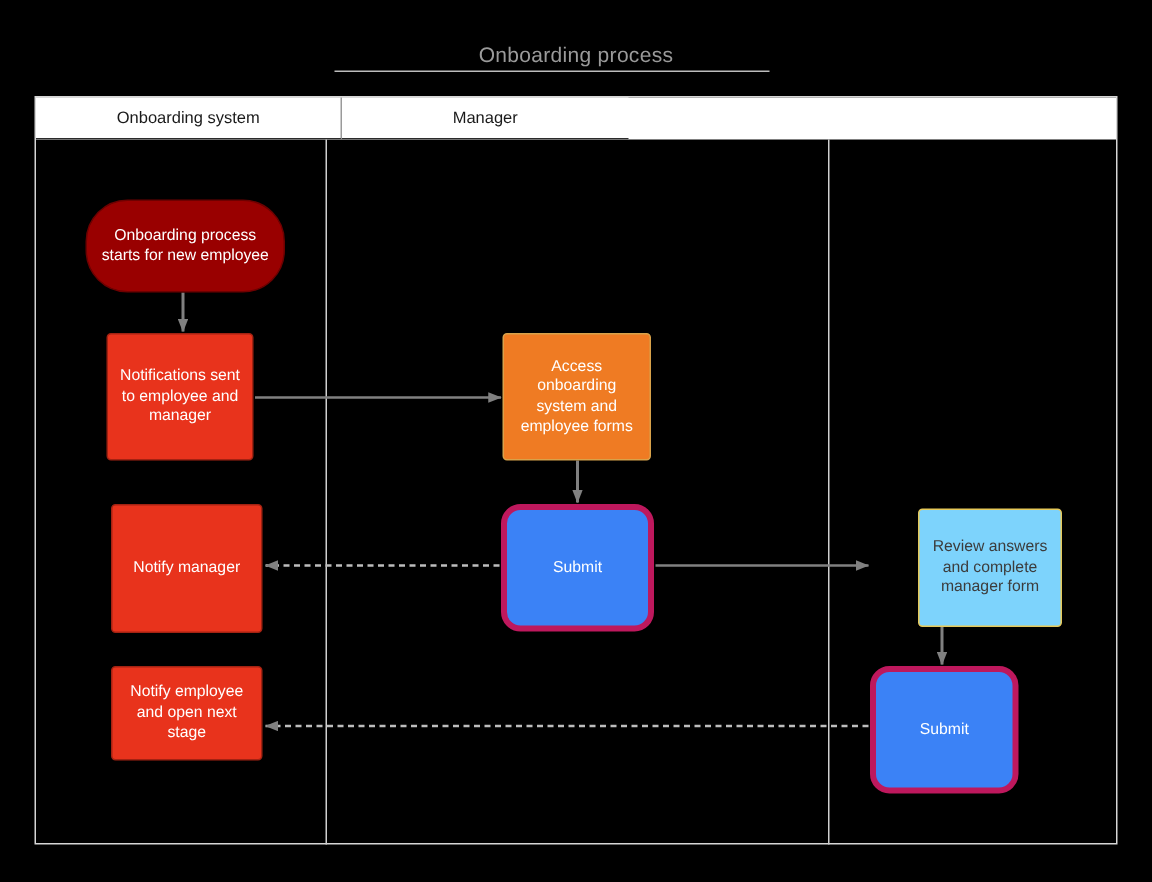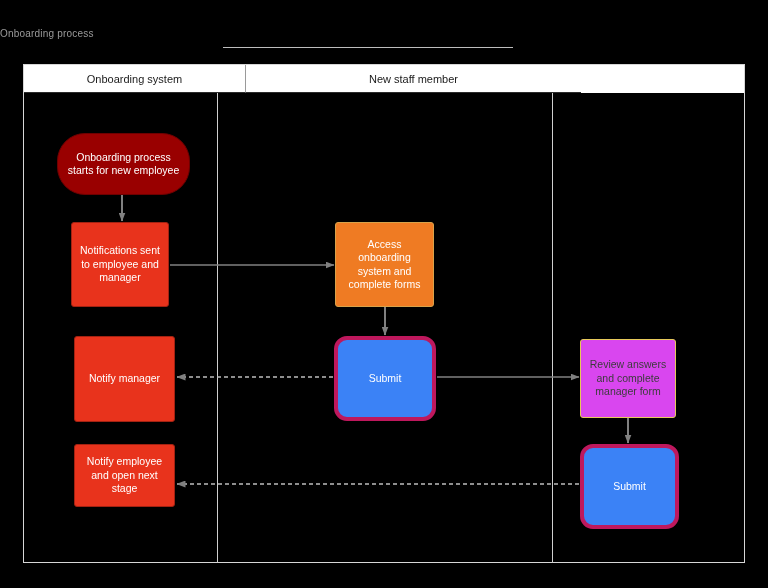--- a/index.html
+++ b/index.html
@@ -14,23 +14,23 @@
     font-family: "Liberation Sans", sans-serif;
     position: relative;
   }
 
   
   #diagram-title {
     position: absolute;
     left: 0;
     top: 28px;
     width: 768px;
-    text-align: left;
+    text-align: center;
     color: #9a9a9a;
-    font-size: 10px;
+    font-size: 14px;
     font-family: "Liberation Sans", sans-serif;
     letter-spacing: 0.2px;
   }
   #title-rule {
     position: absolute;
     left: 223px;
     top: 47px;
     width: 290px;
     height: 1px;
     background: #bdbdbd;
@@ -62,21 +62,21 @@
     justify-content: center;
     color: #1a1a1a;
     font-size: 11px;
     background: #ffffff;
     border-right: 1px solid #9a9a9a;
     border-bottom: 1px solid #2b2b2b;
     box-sizing: border-box;
     height: 100%;
   }
   .lane-header:last-child { border-right: none; }
-  .lane-h-1 { width: 222px; text-align: right; }
+  .lane-h-1 { width: 204px; text-align: right; }
   .lane-h-2 { width: 335px; }
   .lane-h-3 { width: 191px; }
 
   #lane-body-row {
     position: absolute;
     left: 0;
     top: 28px;
     width: 100%;
     height: 470px;
     display: flex;
@@ -126,24 +126,25 @@
     border-radius: 3px;
     color: #ffffff;
   }
   .node-orange {
     background: #3b82f6;
     border: 4px solid #be185d;
     border-radius: 13px;
     color: #ffffff;
   }
   .node-yellow {
-    background: #d946ef;
+    background: #7dd3fc;
     border: 1px solid #e6c95a;
     border-radius: 3px;
     color: #3c3c3c;
+    margin-left: 32px;
   }
 
   
   #node-start         { left: 57px;  top: 133px; width: 133px; height: 62px; }
   #node-notifications { left: 71px;  top: 222px; width: 98px;  height: 85px; }
   #node-notify-mgr    { left: 74px;  top: 336px; width: 101px; height: 86px; }
   #node-notify-emp    { left: 74px;  top: 444px; width: 101px; height: 63px; }
   #node-access        { left: 335px; top: 222px; width: 99px;  height: 85px; }
   #node-submit-staff  { left: 334px; top: 336px; width: 102px; height: 85px; }
   #node-review        { left: 580px; top: 339px; width: 96px;  height: 79px; }
@@ -165,22 +166,22 @@
 
 <div id="diagram-title">Onboarding process</div>
 <div id="title-rule"></div>
 
 <div id="pool">
 
   <div id="lane-header-row">
     <div class="lane-header lane-h-1">
       <span>Onboarding system</span>
     </div>
-    <div class="lane-header lane-h-2">
-      <span>New staff member</span>
+    <div class="lane-header lane-h-3">
+      <span>Manager</span>
     </div>
   </div>
 
   <div id="lane-body-row">
     <div class="lane-body lane-b-1"></div>
     <div class="lane-body lane-b-2"></div>
     <div class="lane-body lane-b-3"></div>
   </div>
 
 </div>
@@ -231,21 +232,21 @@
 
 <div class="node node-red" id="node-notify-mgr">
   <span>Notify manager</span>
 </div>
 
 <div class="node node-red" id="node-notify-emp">
   <span>Notify employee and open next stage</span>
 </div>
 
 <div class="node node-orange-dark" id="node-access">
-  <span>Access onboarding system and complete forms</span>
+  <span>Access onboarding system and employee forms</span>
 </div>
 
 <div class="node node-orange" id="node-submit-staff">
   <span>Submit</span>
 </div>
 
 <div class="node node-yellow" id="node-review">
   <span>Review answers and complete manager form</span>
 </div>
 

